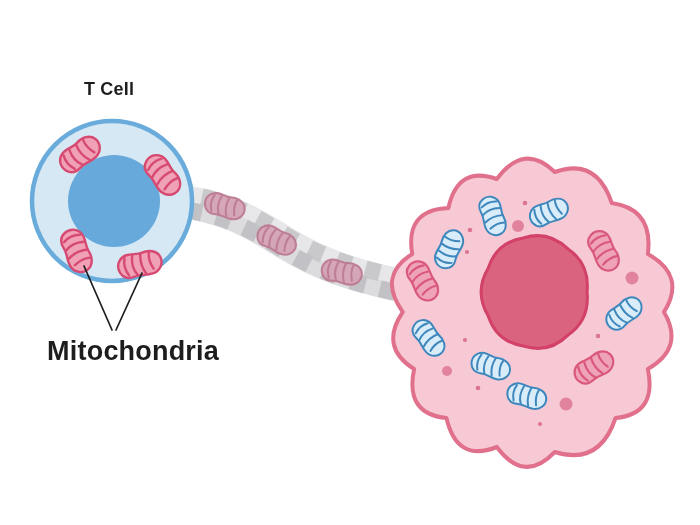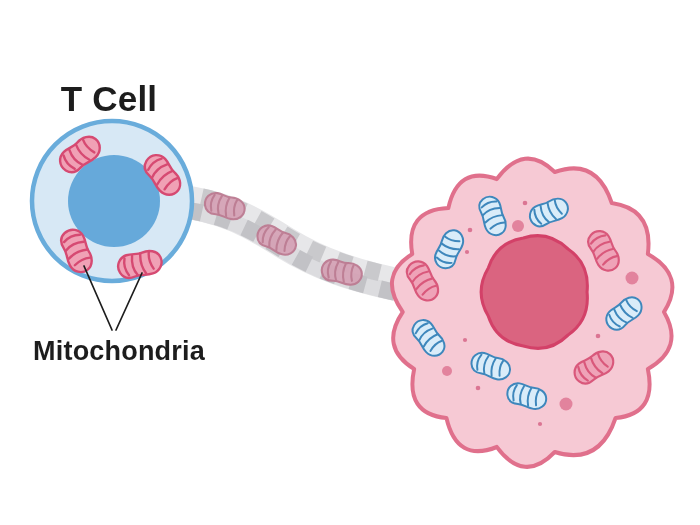--- a/index.html
+++ b/index.html
@@ -13,23 +13,23 @@
   .stage svg{position:absolute;left:0;top:0;}
   .diagram-label{
     position:absolute;
     font-weight:700;
     color:#1d1d1d;
     text-align:center;
     line-height:1.15;
     letter-spacing:0.2px;
     user-select:none;
   }
-  .label-tcell{left:34px;top:79px;width:150px;font-size:35px;}
+  .label-tcell{left:34px;top:79px;width:150px;font-size:18px;}
   .label-cancer{left:348px;top:92px;width:344px;font-size:26px;line-height:30px;}
-  .label-mito{left:19px;top:336px;width:200px;font-size:27px;}
+  .label-mito{left:19px;top:336px;width:200px;font-size:27px;text-align:right;}
 </style>
 </head>
 <body>
 
 <div class="stage">
 
   <svg width="700" height="525" viewBox="0 0 700 525">
 
     <defs>
       <g id="mito" stroke-linecap="round" stroke-linejoin="round">

